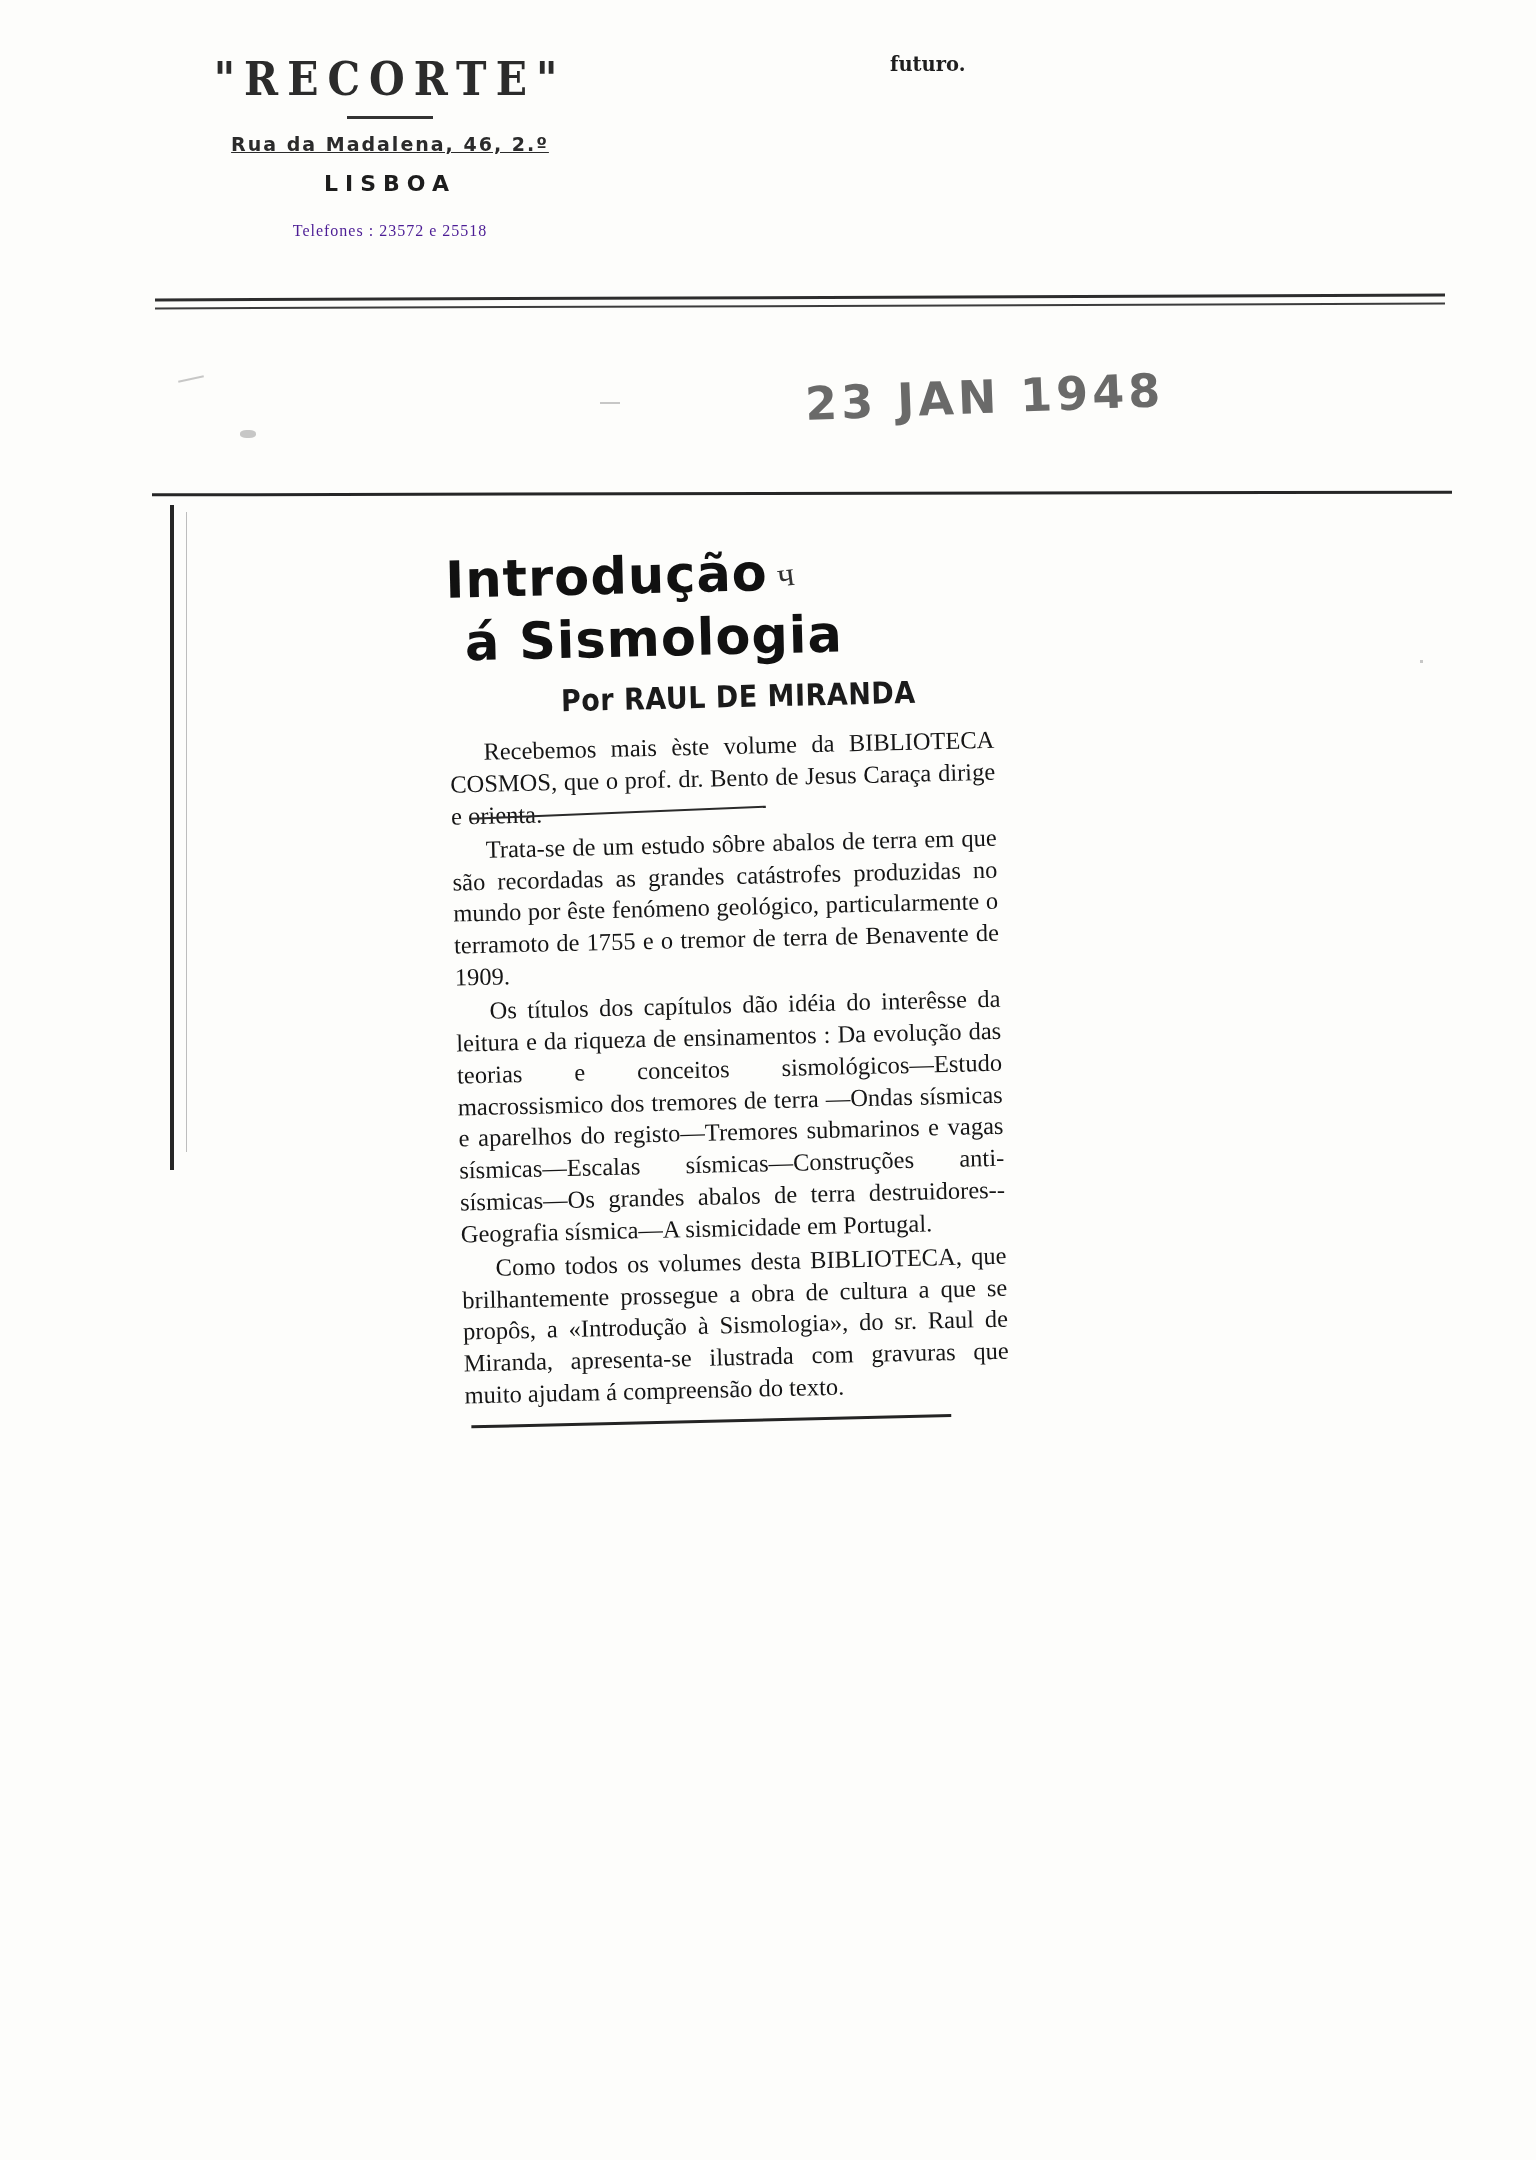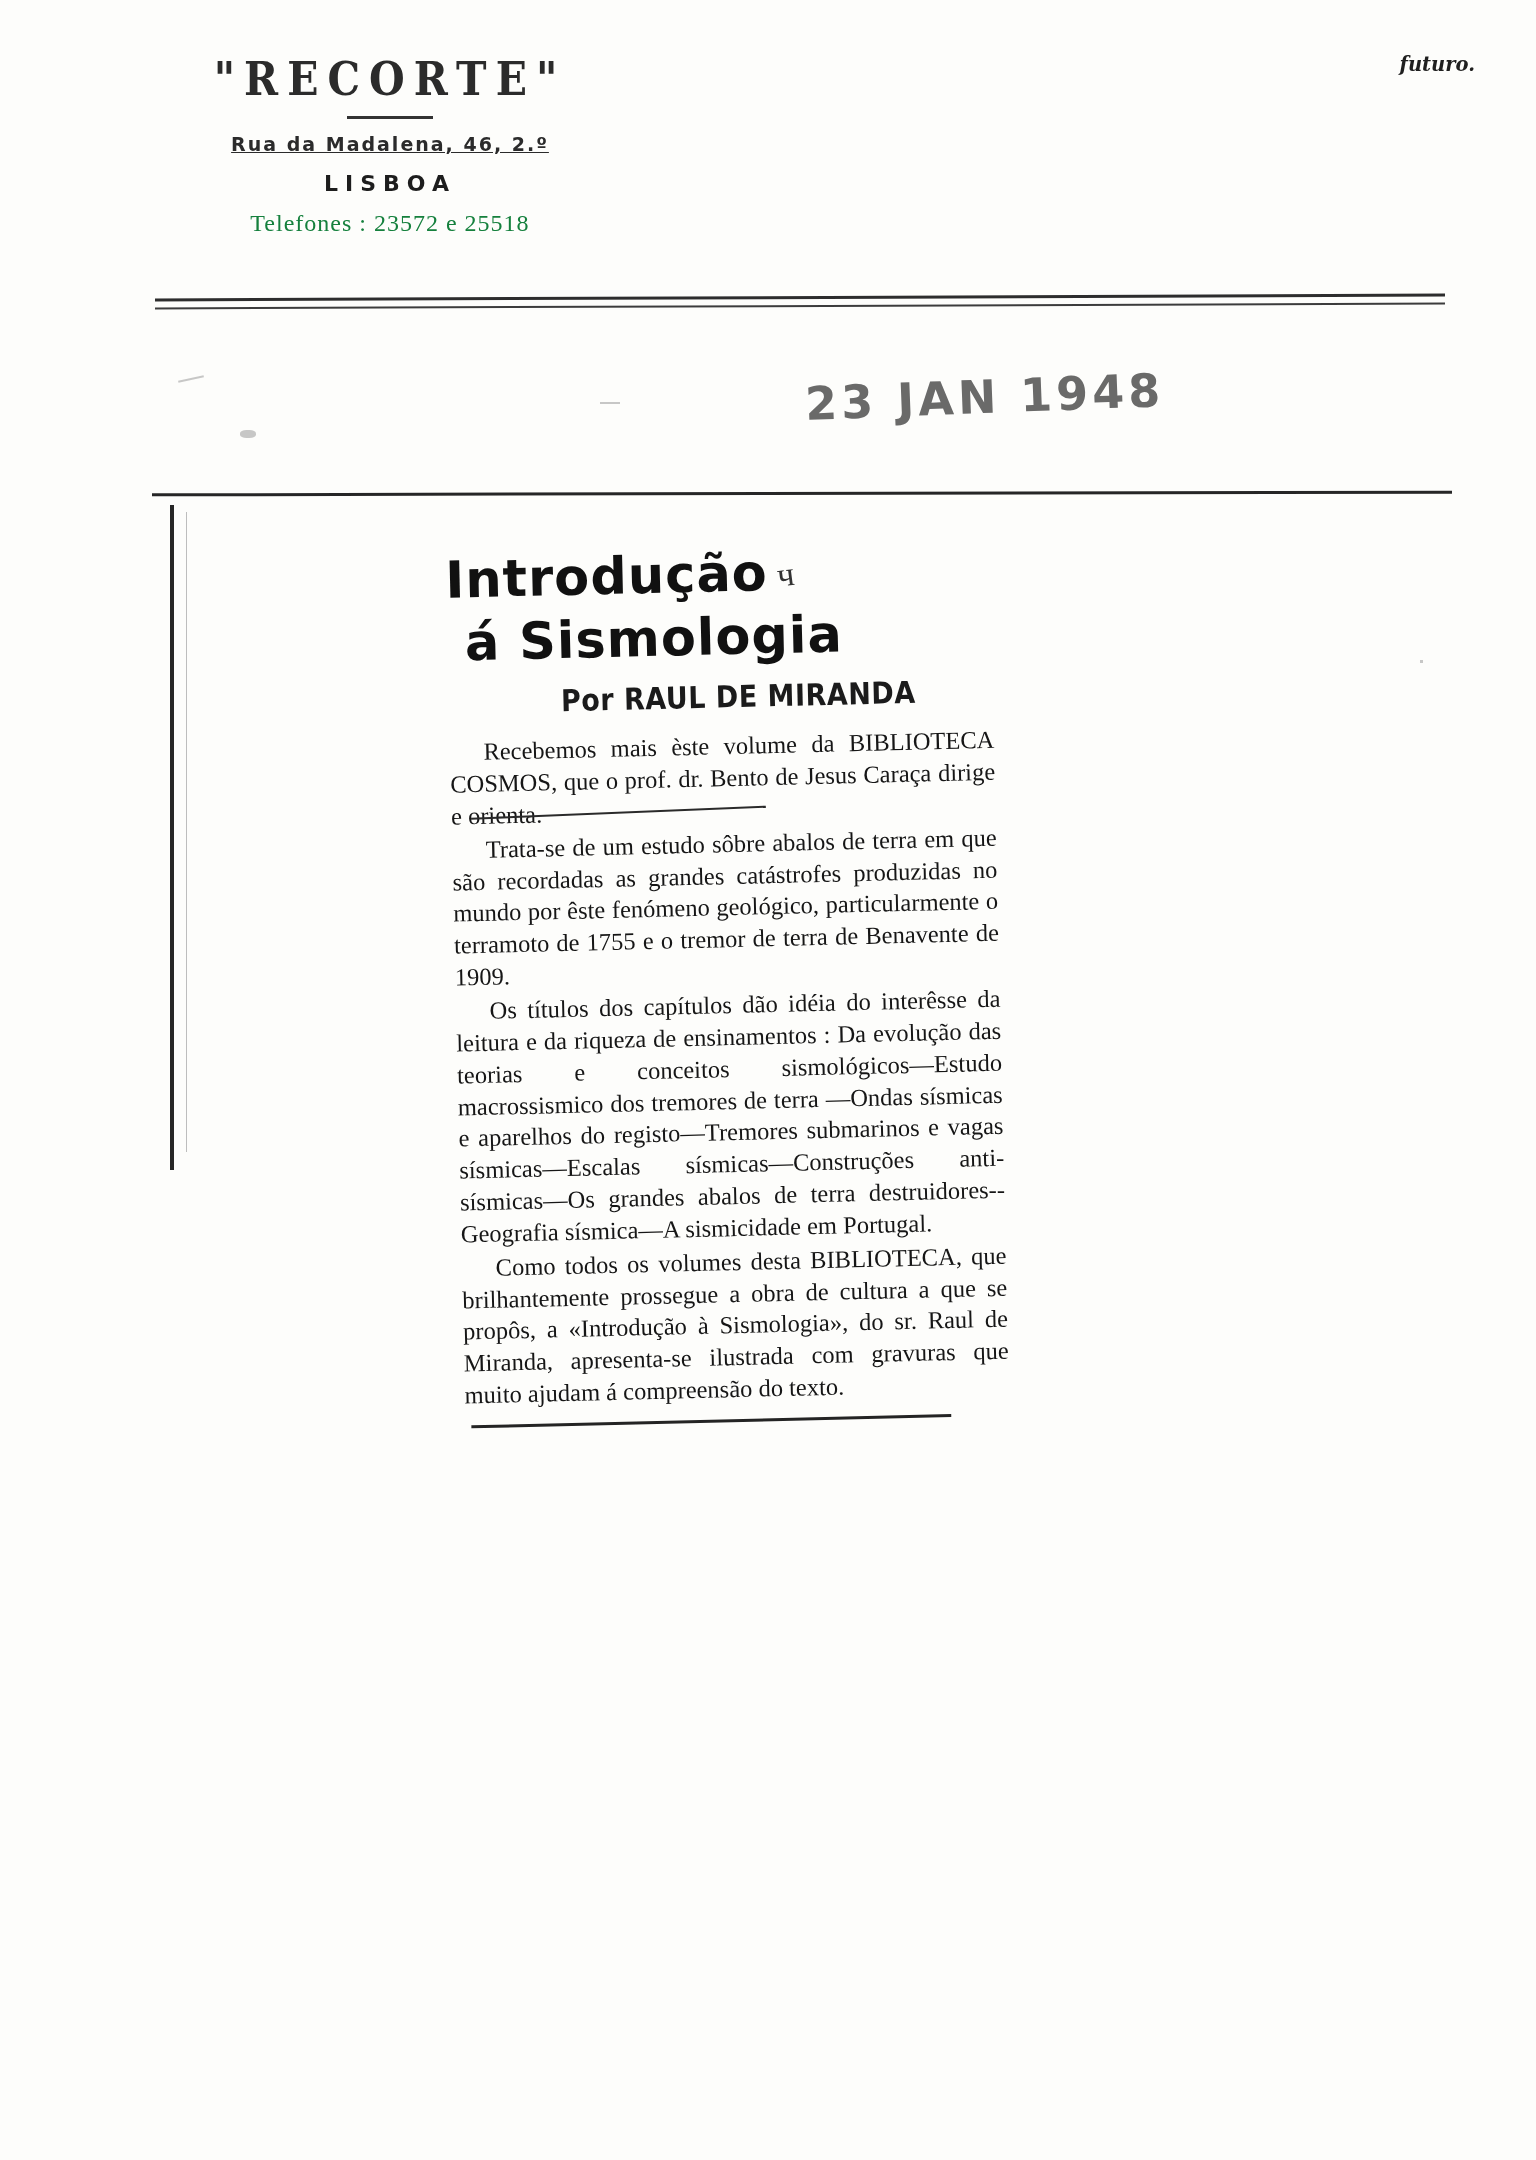--- a/index.html
+++ b/index.html
@@ -58,42 +58,41 @@
     font-family: "DejaVu Sans", sans-serif;
     font-size: 22px;
     font-weight: bold;
     letter-spacing: 7px;
     color: #1d1d1d;
     margin-top: 16px;
     text-align: center;
   }
   .phones {
     font-family: "Liberation Serif", serif;
-    font-size: 24px;
+    font-size: 16px;
     letter-spacing: 1px;
-    color: #15803d;
-    margin-top: 14px;
+    color: #4c1d95;
+    margin-top: 26px;
   }
 
   .letterhead-right {
     position: absolute;
     left: 890px;
     top: 52px;
     width: 585px;
     font-family: "DejaVu Serif", serif;
     font-size: 19.5px;
     line-height: 1.33;
     font-weight: bold;
     color: #1f1f1f;
     text-align: justify;
   }
   .letterhead-right .last-line {
-    text-align: right;
+    text-align: left;
     display: block;
-    font-style: italic;
   }
   .letterhead-right sup {
     font-size: 11px;
     vertical-align: super;
   }
 
   
   .sep {
     position: absolute;
     left: 155px;

